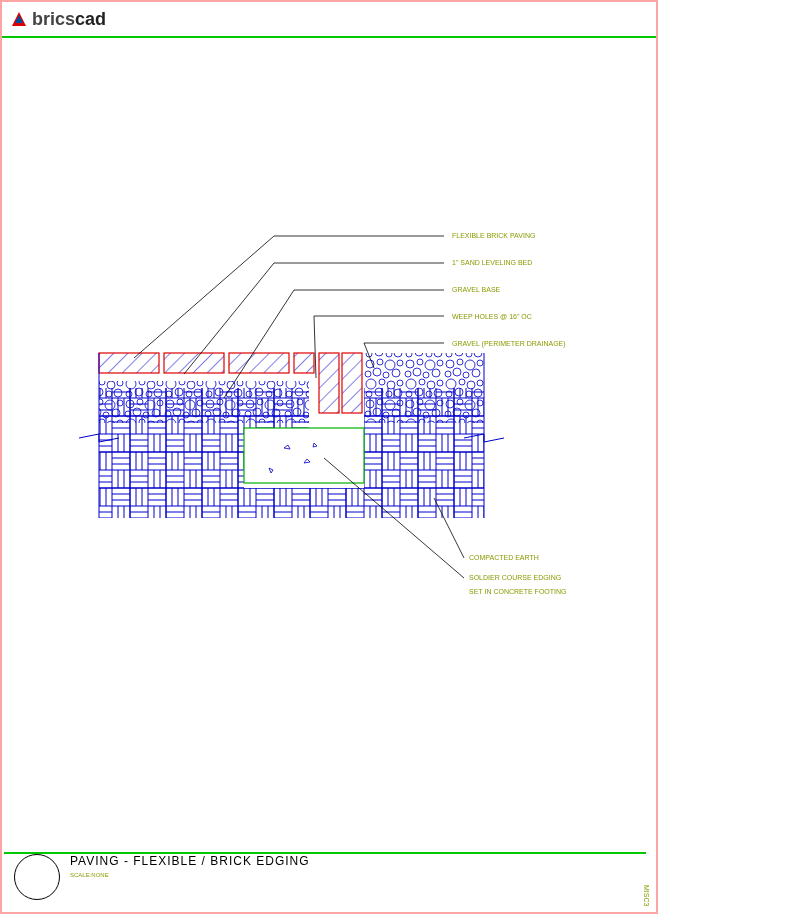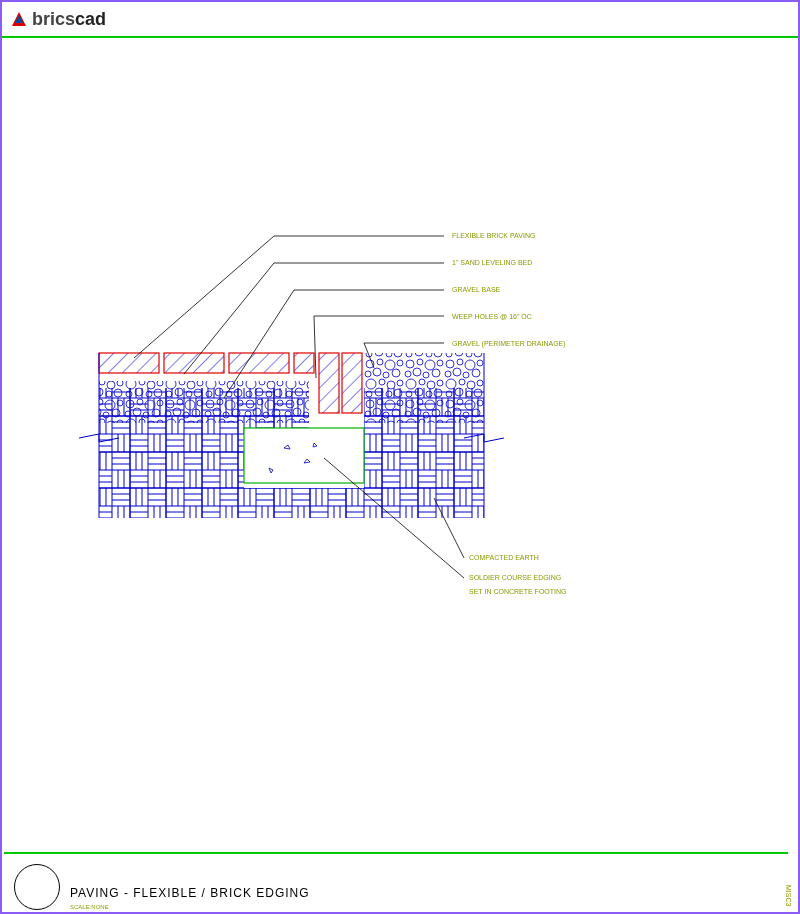--- a/index.html
+++ b/index.html
@@ -1,24 +1,24 @@
 <!DOCTYPE html>
 <html><head>
 <meta charset="utf-8">
 <style>
 body{margin:0;font-family:Arial,sans-serif;background:#fff}
-.frame{width:800px;height:914px;border:2px solid #8b5cf6;box-sizing:border-box;position:relative;background:#fff}
+.frame{width:658px;height:914px;border:2px solid #fca5a5;box-sizing:border-box;position:relative;background:#fff}
 .header{height:34px;border-bottom:2px solid #00c800;display:flex;align-items:center;padding-left:10px}
 .logo-mark{width:14px;height:14px;position:relative;margin-right:6px}
 .logo-mark::before{content:"";position:absolute;left:0;top:0;border-left:7px solid transparent;border-right:7px solid transparent;border-bottom:14px solid #d00}
 .logo-mark::after{content:"";position:absolute;left:3px;top:3px;border-left:4px solid transparent;border-right:4px solid transparent;border-bottom:8px solid #0050a0}
 .brand{font-size:18px;font-weight:600;color:#444;letter-spacing:0}
 .brand b{color:#222}
 .canvas{position:absolute;left:2px;top:36px;right:2px;bottom:60px}
-.footer{position:absolute;left:2px;right:10px;bottom:2px;height:56px;border-top:2px solid #00c800;display:flex;align-items:flex-end}
+.footer{position:absolute;left:2px;right:10px;bottom:2px;height:56px;border-top:2px solid #00c800;display:flex;align-items:flex-start}
 .foot-circle{width:44px;height:44px;border:1px solid #000;border-radius:50%;margin:0 10px}
 .foot-text{display:flex;flex-direction:column}
 .foot-title{font-size:12px;letter-spacing:1px;color:#000}
 .foot-scale{font-size:6px;color:#8a9a00;margin-top:4px;letter-spacing:0}
 .side-code{position:absolute;right:6px;bottom:6px;font-size:7px;color:#8a9a00;writing-mode:vertical-rl}
 .label{position:absolute;font-size:7px;color:#8a9a00;white-space:nowrap;font-family:Arial}
 svg{position:absolute;left:0;top:0}
 </style>
 </head>
 <body>

